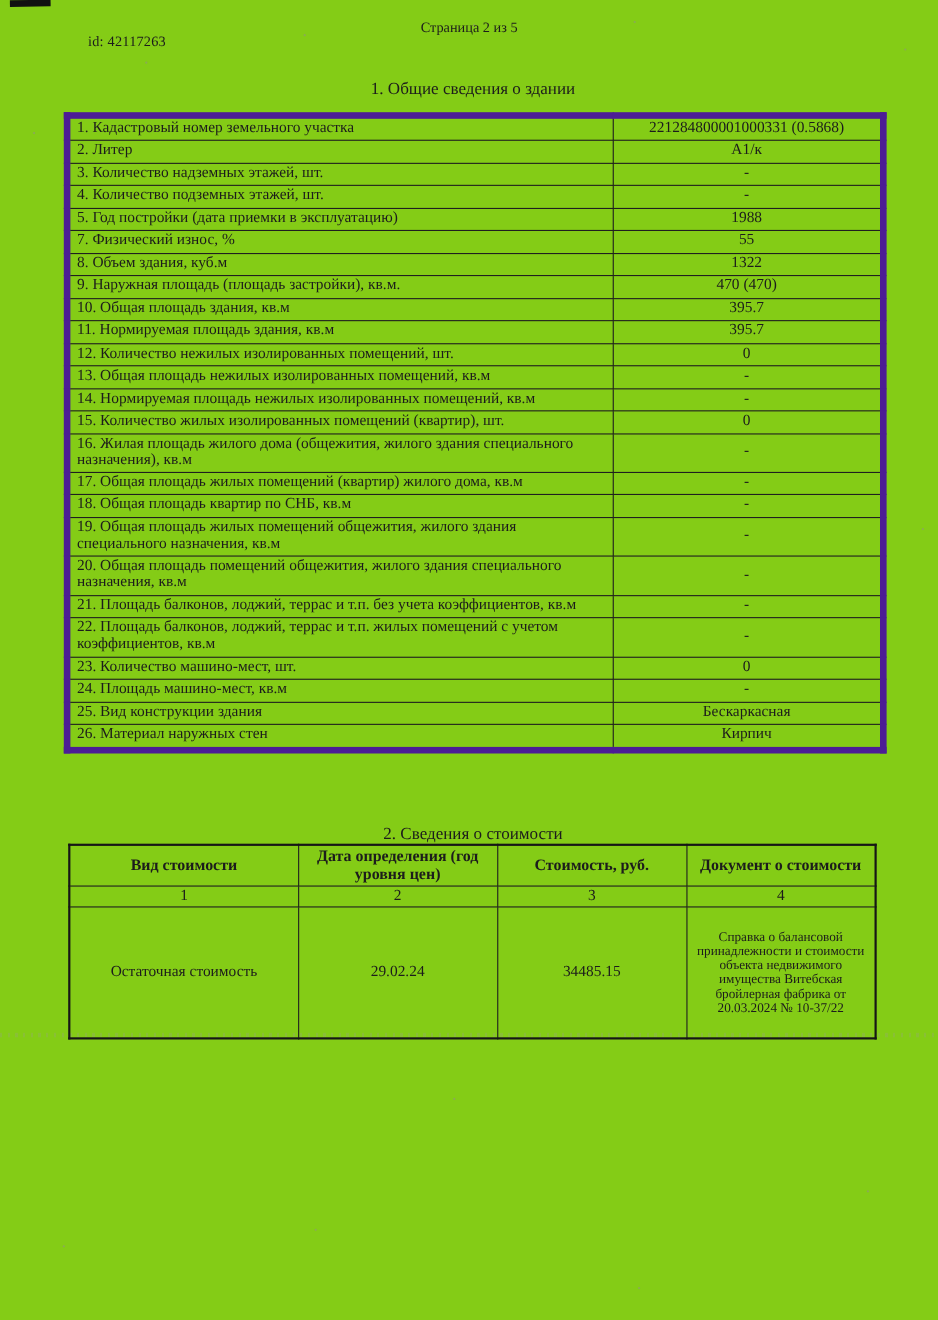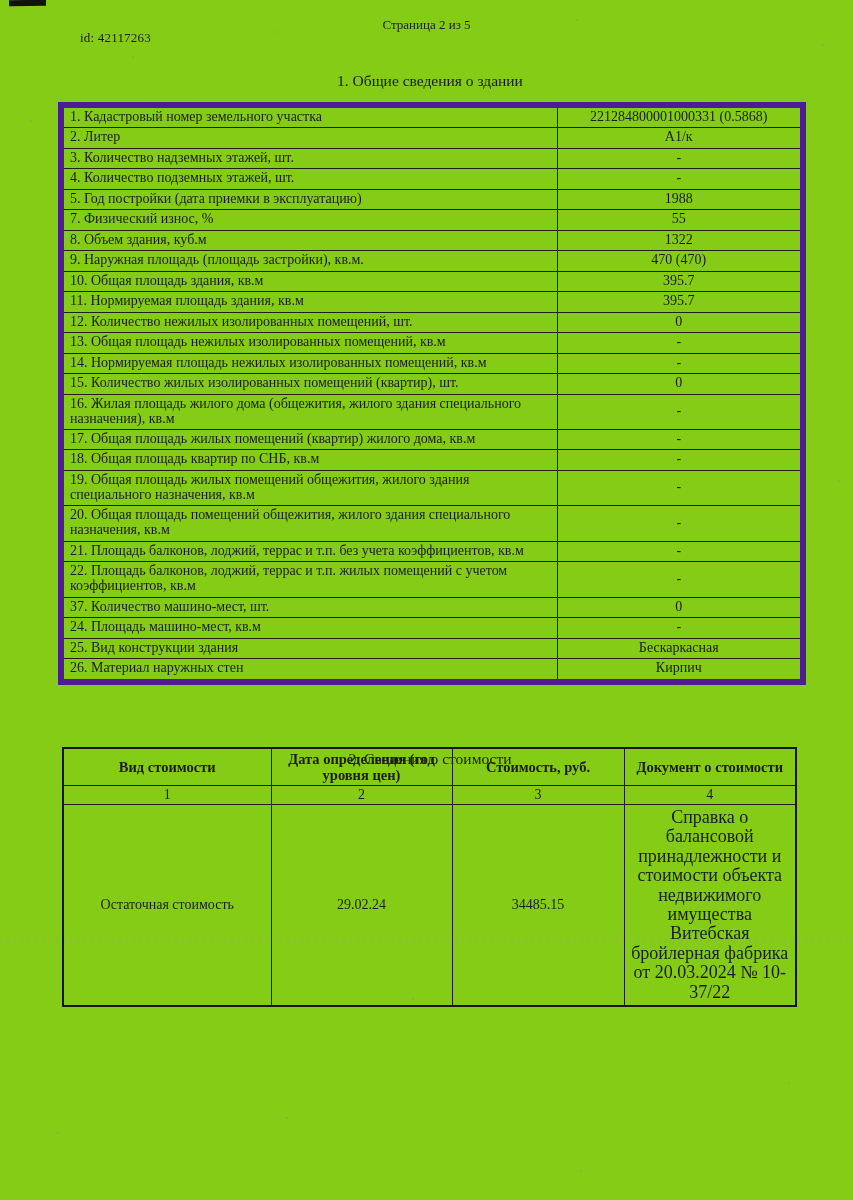--- a/index.html
+++ b/index.html
@@ -50,36 +50,36 @@
   .t1 td{
     border:1px solid #1f1f1f;
     padding:2px 6px 2.5px 6px;
     vertical-align:middle;
   }
   .t1{border:6px solid #4c1d95;}
   .t1 .t1-label{width:496px;text-align:left;}
   .t1 .t1-value{width:246px;text-align:center;}
   
   .t2{
-    position:absolute;left:62px;top:747px;width:733px;
+    position:absolute;left:62px;top:767px;width:733px;
     font-size:14px;line-height:1.1;
     border:2px solid #161616;
   }
   .t2 th,.t2 td{
     border:1px solid #1f1f1f;
     padding:2px 5px;
     vertical-align:middle;text-align:center;
   }
   .t2 th{font-weight:bold;font-size:14.5px;line-height:1.12;}
   .t2 .colnum td{padding:1px 4px;}
   .t2 .c1{width:208px;}
   .t2 .c2{width:181px;}
   .t2 .c3{width:172px;}
   .t2 .c4{width:172px;}
-  .t2 .doc-cell{font-size:18px;line-height:1.08;padding:3px 4px;}
+  .t2 .doc-cell{font-size:12px;line-height:1.08;padding:3px 4px;}
   .t2 .data-row td{height:112px;}
 </style>
 </head>
 <body>
 
 <div class="page">
 
   <div class="scan-mark-topleft"></div>
   <div class="noise-band"></div>
   <div class="speck" style="left:132px;top:56px"></div>
@@ -183,21 +183,21 @@
         </tr>
         <tr>
           <td class="t1-label">21. Площадь балконов, лоджий, террас и т.п. без учета коэффициентов, кв.м</td>
           <td class="t1-value">-</td>
         </tr>
         <tr>
           <td class="t1-label">22. Площадь балконов, лоджий, террас и т.п. жилых помещений с учетом коэффициентов, кв.м</td>
           <td class="t1-value">-</td>
         </tr>
         <tr>
-          <td class="t1-label">37. Количество машино-мест, шт.</td>
+          <td class="t1-label">23. Количество машино-мест, шт.</td>
           <td class="t1-value">0</td>
         </tr>
         <tr>
           <td class="t1-label">24. Площадь машино-мест, кв.м</td>
           <td class="t1-value">-</td>
         </tr>
         <tr>
           <td class="t1-label">25. Вид конструкции здания</td>
           <td class="t1-value">Бескаркасная</td>
         </tr>

